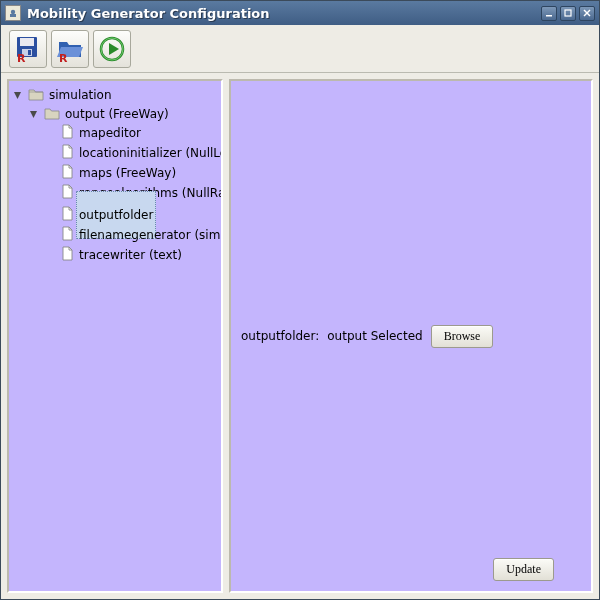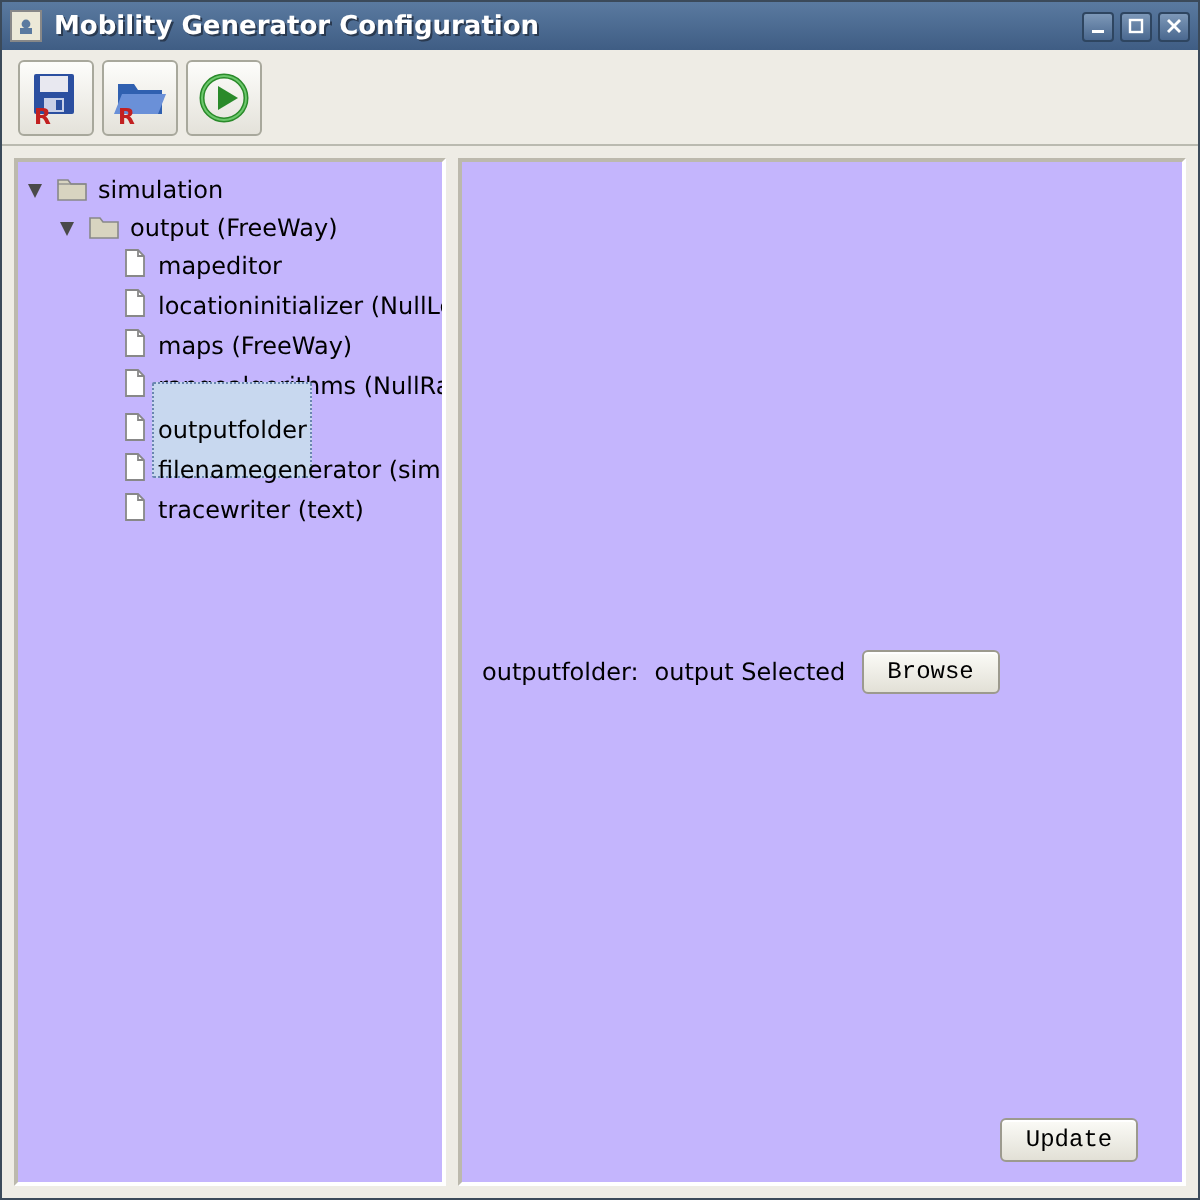--- a/index.html
+++ b/index.html
@@ -105,21 +105,21 @@
   .label { padding: 1px 3px; border-radius:1px; }
   .selected { background: #c8d8ef; border: 1px dotted #6a86b0; padding: 16px 2px; }
 
   
   .field-row { display:flex; align-items:center; gap:8px; }
   .field-row .lbl { font-size:12px; }
   .field-row .val { font-size:12px; }
   .pushbtn {
     padding: 3px 12px;
     font-size: 12px;
-    font-family: Liberation Mono, monospace;
+    font-family: Liberation Serif, serif;
     background: linear-gradient(to bottom,#fbfbf7,#e2e0d6);
     border: 1px solid #9c9a8e;
     border-radius: 3px;
     box-shadow: 0 1px 0 #fff inset;
     cursor: pointer;
   }
   .right-align { margin-left:auto; }
   .bottom-bar {
     margin-top:auto;
     display:flex;

